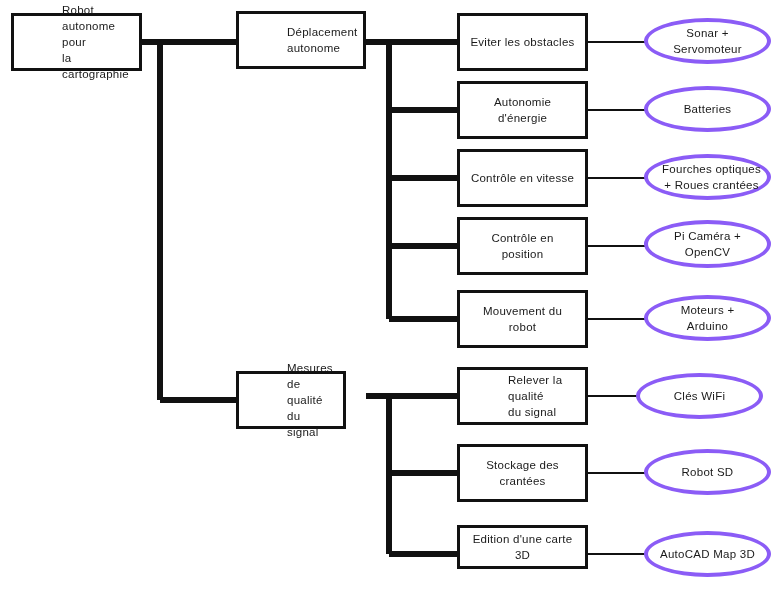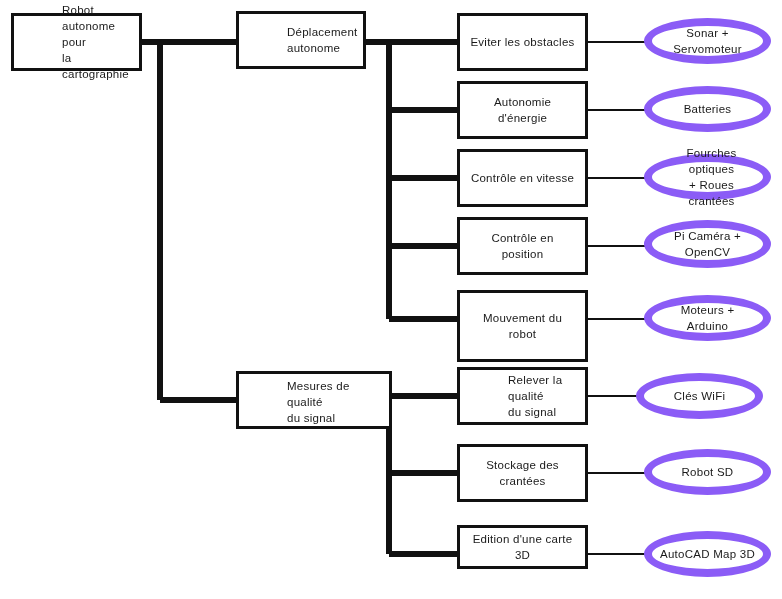--- a/index.html
+++ b/index.html
@@ -40,21 +40,21 @@
     color: #1a1a1a;
     letter-spacing: 0.25px;
     white-space: pre-line;
   }
   .node-box.align-left .node-label { text-align: left; margin-left: 38px; }
   .node-box.align-center .node-label { text-align: center; }
   .leaf-ellipse {
     position: absolute;
     box-sizing: border-box;
     background: #ffffff;
-    border: 8px solid #8b5cf6;
+    border: 4px solid #8b5cf6;
     border-radius: 50%;
     display: flex;
     align-items: center;
     justify-content: center;
     z-index: 6;
   }
   .leaf-ellipse .leaf-label {
     display: block;
     width: 100%;
     padding: 0 6px;
@@ -99,37 +99,37 @@
   </svg>
 
   <div id="nodes-layer">
       <div class="node-box align-left" style="left: 11px; top: 13px; width: 131px; height: 58px;">
         <span class="node-label">Robot autonome pour
 la cartographie</span>
       </div>
       <div class="node-box align-left" style="left: 236px; top: 11px; width: 130px; height: 58px;">
         <span class="node-label">Déplacement autonome</span>
       </div>
-      <div class="node-box align-left" style="left: 236px; top: 371px; width: 156px; height: 58px; align-items: flex-end;">
+      <div class="node-box align-left" style="left: 236px; top: 371px; width: 110px; height: 58px;">
         <span class="node-label">Mesures de qualité
 du signal</span>
       </div>
       <div class="node-box align-center" style="left: 457px; top: 13px; width: 131px; height: 58px;">
         <span class="node-label">Eviter les obstacles</span>
       </div>
       <div class="node-box align-center" style="left: 457px; top: 81px; width: 131px; height: 58px;">
         <span class="node-label">Autonomie d'énergie</span>
       </div>
       <div class="node-box align-center" style="left: 457px; top: 149px; width: 131px; height: 58px;">
         <span class="node-label">Contrôle en vitesse</span>
       </div>
       <div class="node-box align-center" style="left: 457px; top: 217px; width: 131px; height: 58px;">
         <span class="node-label">Contrôle en position</span>
       </div>
-      <div class="node-box align-center" style="left: 457px; top: 290px; width: 131px; height: 72px; justify-content: center;">
+      <div class="node-box align-center" style="left: 457px; top: 290px; width: 131px; height: 58px; justify-content: center;">
         <span class="node-label">Mouvement du robot</span>
       </div>
       <div class="node-box align-left" style="left: 457px; top: 367px; width: 131px; height: 58px;">
         <span class="node-label">Relever la qualité
 du signal</span>
       </div>
       <div class="node-box align-center" style="left: 457px; top: 444px; width: 131px; height: 58px;">
         <span class="node-label">Stockage des crantées</span>
       </div>
       <div class="node-box align-center" style="left: 457px; top: 525px; width: 131px; height: 44px;">

